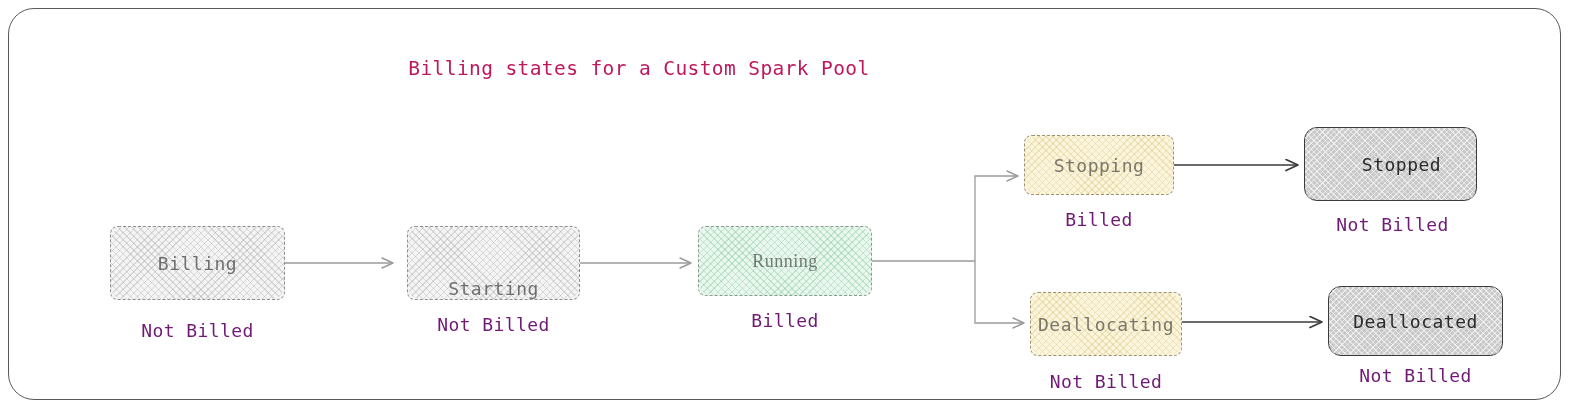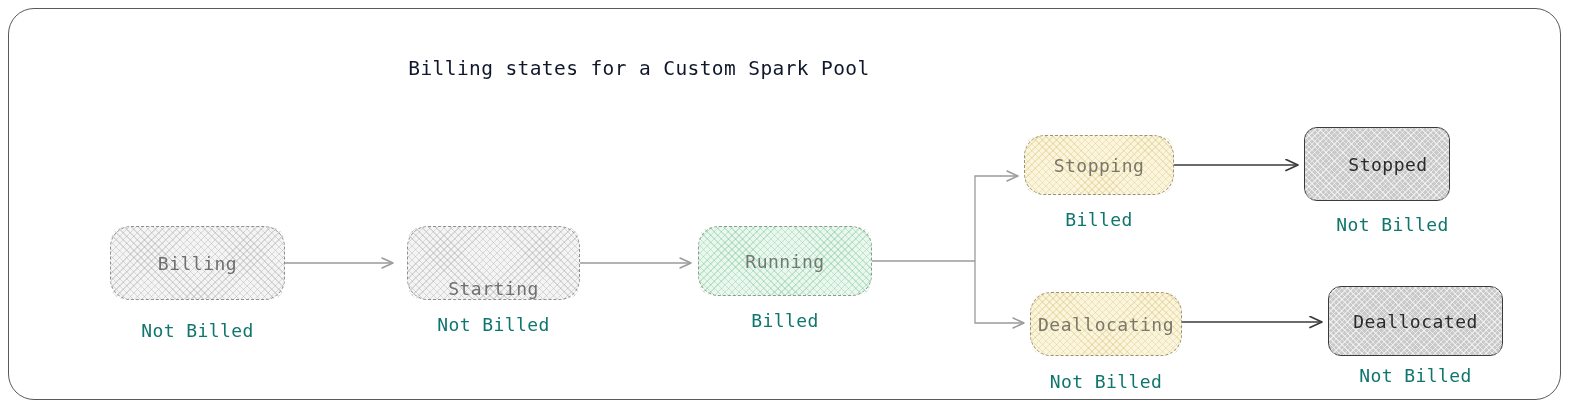--- a/index.html
+++ b/index.html
@@ -33,37 +33,37 @@
   }
   
   #diagram-title {
     position: absolute;
     left: 0;
     top: 57px;
     width: 1278px;
     text-align: center;
     font-size: 19.5px;
     letter-spacing: 0.4px;
-    color: #0f172a;
+    color: #be185d;
     white-space: pre;
   }
   
   #edges {
     position: absolute;
     left: 0;
     top: 0;
     width: 1573px;
     height: 413px;
     pointer-events: none;
   }
   
   .node {
     position: absolute;
     box-sizing: border-box;
-    border-radius: 21px;
+    border-radius: 8px;
     display: flex;
     align-items: center;
     justify-content: center;
     font-size: 18px;
     letter-spacing: 0.5px;
     white-space: nowrap;
   }
   .node .node-label { position: relative; z-index: 2; }
   .node .hatch {
     position: absolute;
@@ -116,21 +116,21 @@
       repeating-linear-gradient(45deg,  rgba(255,255,255,.55) 0 1px, transparent 1px 4px),
       repeating-linear-gradient(-45deg, rgba(255,255,255,.55) 0 1px, transparent 1px 4px);
     border-radius: 11px;
   }
   
   .caption {
     position: absolute;
     text-align: center;
     font-size: 18px;
     letter-spacing: 0.4px;
-    color: #0f766e;
+    color: #701a75;
     white-space: nowrap;
   }
 </style>
 </head>
 <body>
 
 <div id="canvas">
 
   <div id="frame"></div>
 
@@ -166,33 +166,33 @@
     <span class="node-label">Billing</span>
   </div>
   <div class="caption" style="left:110px; top:320px; width:175px;">Not Billed</div>
 
   <div class="node state-light" style="left:407px; top:226px; width:173px; height:74px;align-items:flex-end;">
     <span class="hatch"></span>
     <span class="node-label">Starting</span>
   </div>
   <div class="caption" style="left:407px; top:314px; width:173px;">Not Billed</div>
 
-  <div class="node state-green" style="left:698px; top:226px; width:174px; height:70px;">
+  <div class="node state-green" style="left:698px; top:226px; width:174px; height:70px;font-family:Liberation Serif, serif;">
     <span class="hatch"></span>
     <span class="node-label">Running</span>
   </div>
   <div class="caption" style="left:698px; top:310px; width:174px;">Billed</div>
 
   <div class="node state-yellow" style="left:1024px; top:135px; width:150px; height:60px;">
     <span class="hatch"></span>
     <span class="node-label">Stopping</span>
   </div>
   <div class="caption" style="left:1024px; top:209px; width:150px;">Billed</div>
 
-  <div class="node state-dark" style="left:1304px; top:127px; width:146px; height:74px;padding-left:22px;">
+  <div class="node state-dark" style="left:1304px; top:127px; width:173px; height:74px;padding-left:22px;">
     <span class="hatch"></span>
     <span class="node-label">Stopped</span>
   </div>
   <div class="caption" style="left:1304px; top:214px; width:177px;">Not Billed</div>
 
   <div class="node state-yellow" style="left:1030px; top:292px; width:152px; height:64px;">
     <span class="hatch"></span>
     <span class="node-label">Deallocating</span>
   </div>
   <div class="caption" style="left:1030px; top:371px; width:152px;">Not Billed</div>

